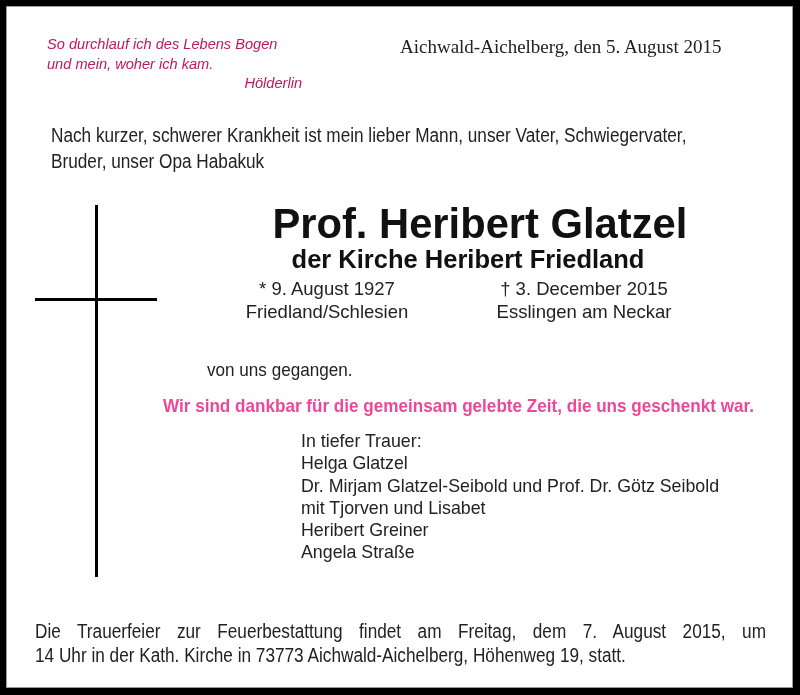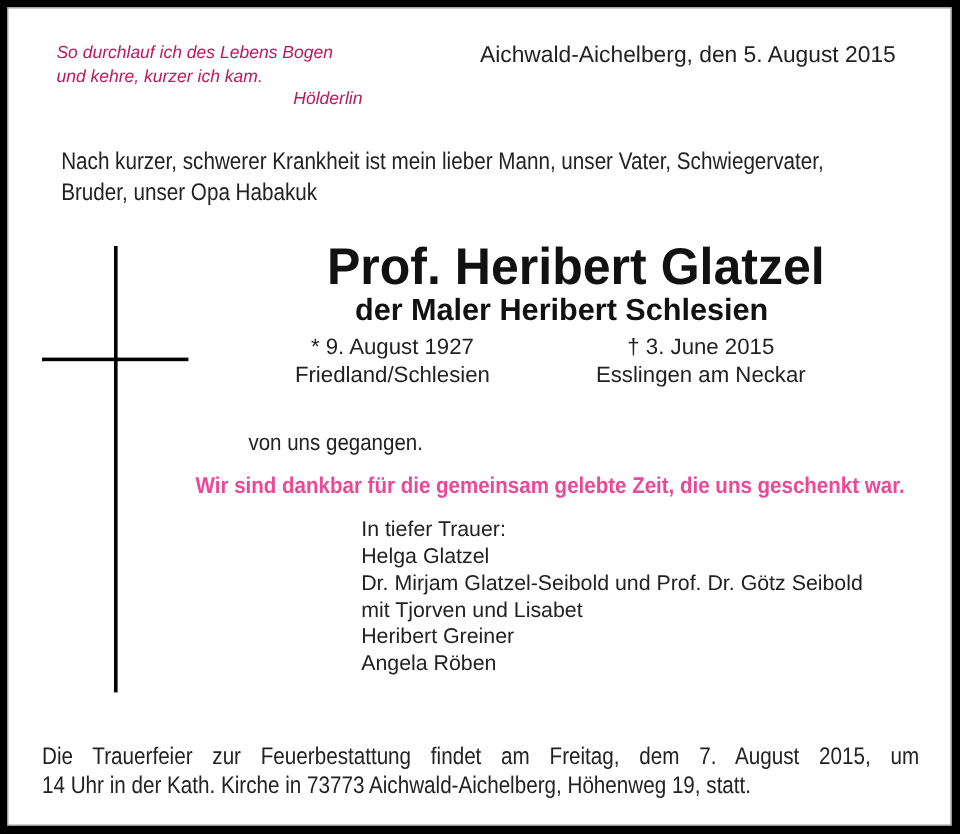--- a/index.html
+++ b/index.html
@@ -41,21 +41,21 @@
     .quote .author { display: block; text-align: right; }
 
     
     .place {
       left: 394px;
       top: 29px;
       font-size: 19px;
       line-height: 23px;
       color: #222;
     }
-    .place .line { display: block; }
+    .place .line { display: block; font-family: Liberation Serif, serif; }
 
     
     .cond {
       display: block;
       transform-origin: 0 0;
     }
 
     .intro {
       left: 29px;
       top: 116px;
@@ -166,64 +166,64 @@
       transform-origin: 0 0;
     }
   </style>
 </head>
 <body>
 
 <div class="page">
 
   <div class="abs quote">
     <span class="line">So durchlauf ich des Lebens Bogen</span>
-    <span class="line">und kehre, kurzer ich kam.</span>
+    <span class="line">und mein, woher ich kam.</span>
     <span class="author">Hölderlin</span>
   </div>
 
   <div class="abs place">
     <span class="line">Aichwald-Aichelberg, den 5. August 2015</span>
   </div>
 
   <div class="abs intro">
     <span class="cond">Nach kurzer, schwerer Krankheit ist mein lieber Mann, unser Vater, Schwiegervater,</span>
     <span class="cond">Bruder, unser Opa Habakuk</span>
   </div>
 
   <div class="cross-v"></div>
   <div class="cross-h"></div>
 
   <div class="abs name-title">
     <span>Prof. Heribert Glatzel</span>
   </div>
-  <div class="abs name-subtitle">der Maler Heribert Schlesien</div>
+  <div class="abs name-subtitle">der Kirche Heribert Friedland</div>
 
   <div class="abs life birth">
     <span class="line">* 9. August 1927</span>
     <span class="line">Friedland/Schlesien</span>
   </div>
   <div class="abs life death">
-    <span class="line">† 3. June 2015</span>
+    <span class="line">† 3. December 2015</span>
     <span class="line">Esslingen am Neckar</span>
   </div>
 
   <div class="abs gone">
     <span class="cond">von uns gegangen.</span>
   </div>
   <div class="abs thanks">
     <span class="cond">Wir sind dankbar für die gemeinsam gelebte Zeit, die uns geschenkt war.</span>
   </div>
 
   <div class="abs mourners">
     <span class="line">In tiefer Trauer:</span>
     <span class="line">Helga Glatzel</span>
     <span class="line">Dr. Mirjam Glatzel-Seibold und Prof. Dr. Götz Seibold</span>
     <span class="line">mit Tjorven und Lisabet</span>
     <span class="line">Heribert Greiner</span>
-    <span class="line">Angela Röben</span>
+    <span class="line">Angela Straße</span>
   </div>
 
   <div class="abs ceremony">
     <span class="justify">Die Trauerfeier zur Feuerbestattung findet am Freitag, dem 7. August 2015, um</span>
     <span class="cond">14 Uhr in der Kath. Kirche in 73773 Aichwald-Aichelberg, Höhenweg 19, statt.</span>
   </div>
 
 </div>
 
 </body></html>

